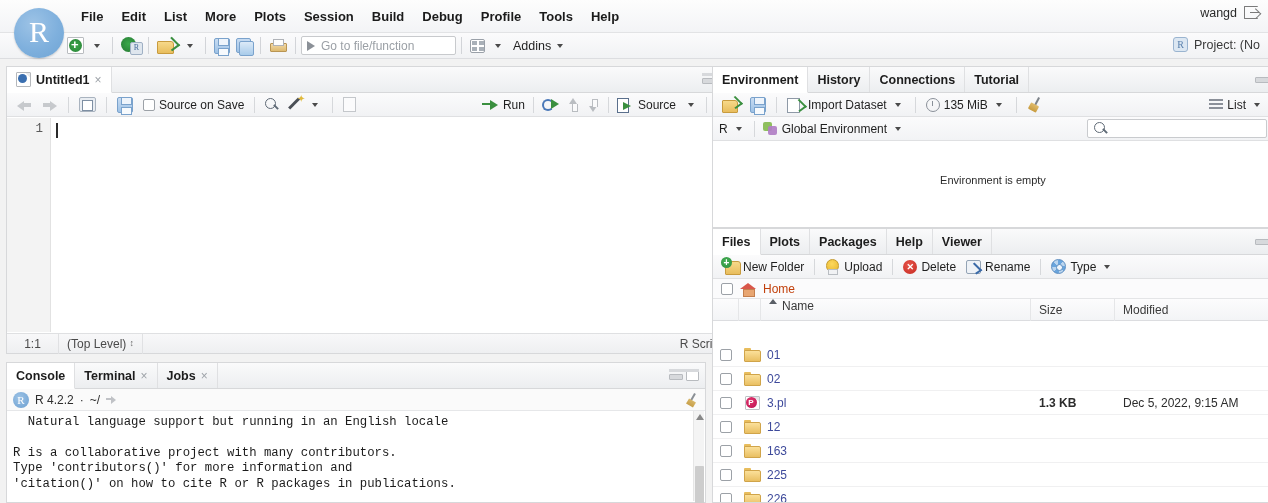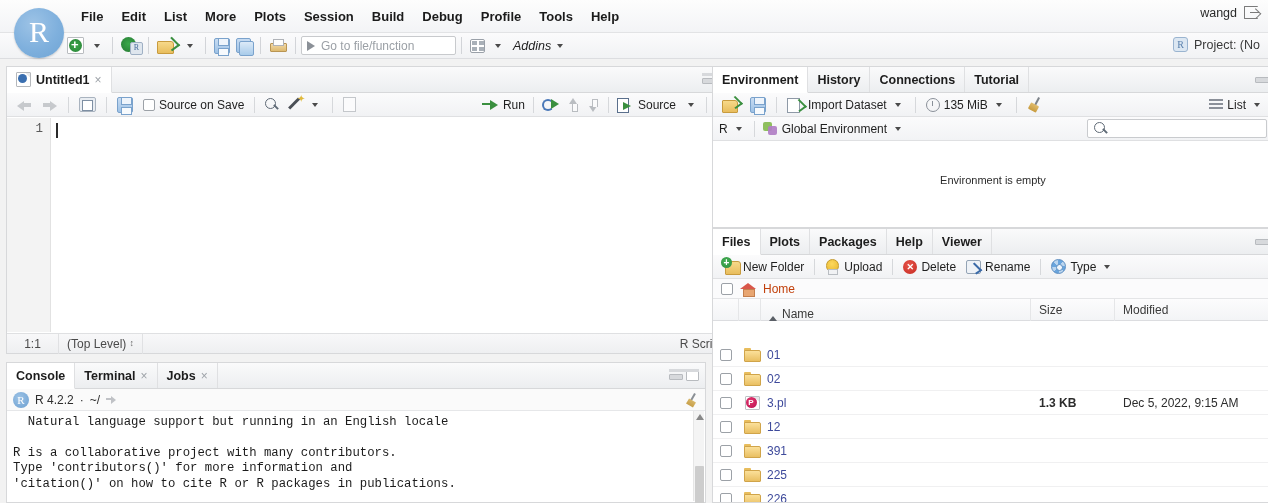--- a/index.html
+++ b/index.html
@@ -152,21 +152,21 @@
   .arrow-right-g {
     width: 0; height: 0; border-top: 5px solid transparent;
     border-bottom: 5px solid transparent; border-left: 8px solid #8b9097;
     flex: 0 0 auto;
   }
   .ic-grid { width: 15px; height: 14px; background: #fff; border: 1px solid #9aa0a8; border-radius: 2px; }
   .ic-grid::before {
     content: ""; position: absolute; left: 1px; top: 1px; width: 5px; height: 4px;
     background: #a9b0b8; box-shadow: 7px 0 0 #a9b0b8, 0 6px 0 #a9b0b8, 7px 6px 0 #a9b0b8;
   }
-  .tb-label { font-size: 12.5px; color: #1f1f1f; padding: 0 2px; font-style: italic; }
+  .tb-label { font-size: 12.5px; color: #1f1f1f; padding: 0 2px; }
   .projbox {
     position: absolute; right: 8px; top: 4px;
     display: flex; align-items: center; gap: 6px; font-size: 12.5px; color: #3a3a3a;
   }
   .ic-rproj {
     width: 15px; height: 15px; background: #dce7f2; border: 1px solid #9ab4d0;
     border-radius: 3px; color: #5a80ad; font-size: 10px; text-align: center;
     line-height: 13px; font-family: "Liberation Serif", serif;
   }
 
@@ -424,21 +424,21 @@
   .ic-home::after { content: ""; position: absolute; left: 3px; top: 6.5px; width: 10px; height: 6px;
     background: #e8a672; border: 1px solid #c47f4e; }
   .crumb-link { color: #c2410c; cursor: default; }
   .files-header {
     height: 22px; background: linear-gradient(to bottom,#fcfcfd,#f3f4f6);
     border-bottom: 1px solid #dcdde0; display: flex; align-items: center;
     font-size: 12px; color: #3a3a3a;
   }
   .fh-c1 { width: 26px; border-right: 1px solid #e5e6e8; height: 22px; }
   .fh-c2 { width: 22px; border-right: 1px solid #e5e6e8; height: 22px; }
-  .fh-name { flex: 1; padding-left: 8px; display: flex; align-items: flex-end; gap: 5px;
+  .fh-name { flex: 1; padding-left: 8px; display: flex; align-items: flex-start; gap: 5px;
     border-right: 1px solid #e5e6e8; height: 22px; }
   .fh-size { width: 84px; padding-left: 8px; border-right: 1px solid #e5e6e8; height: 22px;
     display: flex; align-items: center; }
   .fh-mod { width: 158px; padding-left: 8px; height: 22px; display: flex; align-items: center; }
   .sort-asc { width: 0; height: 0; border-left: 4.5px solid transparent;
     border-right: 4.5px solid transparent; border-bottom: 5.5px solid #5a5f66; }
   .file-rows { position: absolute; left: 0; right: 0; top: 114px; bottom: 0; overflow: hidden; background: #fff; }
   .frow { height: 24px; display: flex; align-items: center; border-bottom: 1px solid #f0f0f1; font-size: 12px; }
   .fr-chk { width: 26px; display: flex; justify-content: center; }
   .fr-icon { width: 26px; display: flex; justify-content: center; align-items: center; }
@@ -862,21 +862,21 @@
         <div class="fr-mod"></div>
       </div>
 
       <div class="frow">
         <div class="fr-chk">
             <span class="chk"></span>
           </div>
         <div class="fr-icon">
             <span class="ic-folder"></span>
           </div>
-        <div class="fr-name">391</div>
+        <div class="fr-name">163</div>
         <div class="fr-size"></div>
         <div class="fr-mod"></div>
       </div>
 
       <div class="frow">
         <div class="fr-chk">
             <span class="chk"></span>
           </div>
         <div class="fr-icon">
             <span class="ic-folder"></span>

